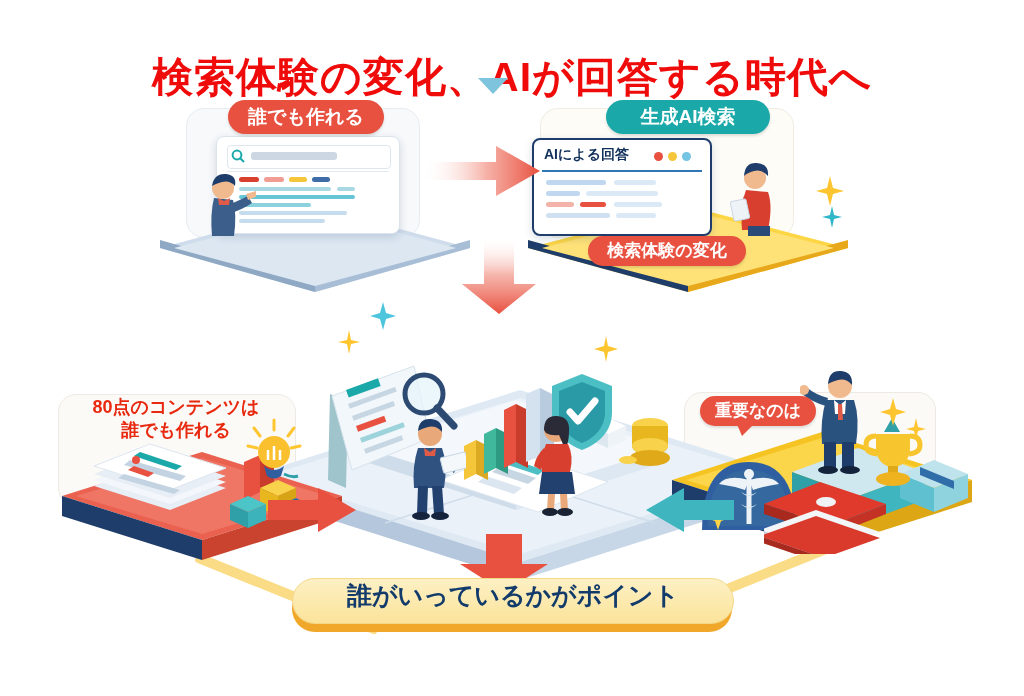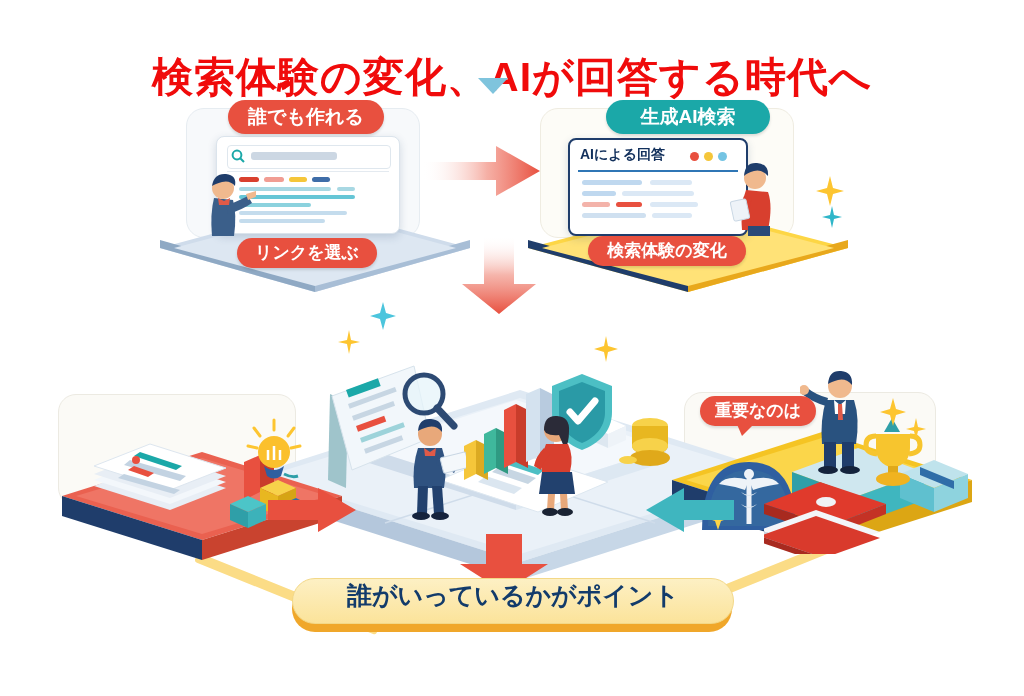--- a/index.html
+++ b/index.html
@@ -133,23 +133,20 @@
     <circle cx="27" cy="16" r="11" fill="#f0b98e"></circle>
     <path d="M16 14 q2 -13 14 -12 q11 1 9 12 q-5 -6 -13 -4 q-7 2 -10 4 z" fill="#1f3d6b"></path>
     <path d="M50 22 l10 -3 l2 5 l-10 4 z" fill="#f0b98e"></path>
     <path d="M22 26 l6 3 l6 -3 l-1 7 l-10 0 z" fill="#e05a48"></path>
   </svg>
 
   <div class="pill" style="left:228px;top:100px;width:156px;height:34px;background:#e8503f;font-size:19px;">
     <span>誰でも作れる</span>
   </div>
 
-  <div class="pill" style="left:237px;top:238px;width:140px;height:30px;background:#e8503f;font-size:17px;">
-    <span>リンクを選ぶ</span>
-  </div>
 
   <svg class="arrow" style="left:422px;top:140px;" width="122" height="62">
     <defs>
       <linearGradient id="gR" x1="0" y1="0" x2="1" y2="0">
         <stop offset="0%" stop-color="#ffffff" stop-opacity="0"></stop>
         <stop offset="55%" stop-color="#f4a296" stop-opacity=".85"></stop>
         <stop offset="100%" stop-color="#e8503f"></stop>
       </linearGradient>
     </defs>
     <polygon points="0,22 74,22 74,6 118,31 74,56 74,40 0,40" fill="url(#gR)"></polygon>
@@ -157,21 +154,21 @@
 
   <div class="card creamy" style="left:540px;top:108px;width:252px;height:128px;"></div>
 
   <svg class="platform" style="left:528px;top:206px;" width="320" height="86">
     <polygon points="160,0 320,42 160,86 0,42" fill="#fdd645"></polygon>
     <polygon points="0,42 160,86 160,78 0,34" fill="#1f3d6b"></polygon>
     <polygon points="320,42 160,86 160,78 320,34" fill="#e8a81c"></polygon>
     <polygon points="160,4 306,42 160,80 14,42" fill="#ffe277"></polygon>
   </svg>
 
-  <div class="screen" style="left:568px;top:138px;width:176px;height:94px;border:2px solid #1f3d6b;">
+  <div class="screen" style="left:532px;top:138px;width:176px;height:94px;border:2px solid #1f3d6b;">
     <div style="position:absolute;left:10px;top:6px;font-size:14px;font-weight:bold;color:#12305c;">AIによる回答</div>
     <div style="position:absolute;left:120px;top:12px;width:9px;height:9px;border-radius:50%;background:#e8503f;"></div>
     <div style="position:absolute;left:134px;top:12px;width:9px;height:9px;border-radius:50%;background:#f5c63a;"></div>
     <div style="position:absolute;left:148px;top:12px;width:9px;height:9px;border-radius:50%;background:#74c4e3;"></div>
     <div style="position:absolute;left:8px;top:30px;width:160px;height:2px;background:#2f76b5;"></div>
     <div class="bar" style="left:12px;top:40px;width:60px;height:5px;background:#bfd8ef;"></div>
     <div class="bar" style="left:80px;top:40px;width:42px;height:5px;background:#dbe8f5;"></div>
     <div class="bar" style="left:12px;top:51px;width:34px;height:5px;background:#bfd8ef;"></div>
     <div class="bar" style="left:52px;top:51px;width:72px;height:5px;background:#dbe8f5;"></div>
     <div class="bar" style="left:12px;top:62px;width:28px;height:5px;background:#f3b3aa;"></div>
@@ -358,20 +355,24 @@
     <line x1="10" y1="10" x2="16" y2="18" stroke="#fdc530" stroke-width="3" stroke-linecap="round"></line>
     <line x1="50" y1="10" x2="44" y2="18" stroke="#fdc530" stroke-width="3" stroke-linecap="round"></line>
     <line x1="4" y1="28" x2="13" y2="30" stroke="#fdc530" stroke-width="3" stroke-linecap="round"></line>
     <line x1="56" y1="28" x2="47" y2="30" stroke="#fdc530" stroke-width="3" stroke-linecap="round"></line>
     <circle cx="30" cy="34" r="16" fill="#fbc02d"></circle>
     <path d="M24 32 v10 m6 -14 v14 m6 -10 v10" stroke="#ffffff" stroke-width="2.5" fill="none"></path>
     <path d="M20 48 q10 8 20 0 l-3 10 q-7 5 -14 0 z" fill="#2f5fa0"></path>
     <path d="M40 56 q8 4 14 2" stroke="#2f9fa8" stroke-width="3" fill="none"></path>
   </svg>
 
+  <div class="lbl" style="left:74px;top:396px;width:204px;text-align:center;color:#e8290f;font-size:18px;line-height:1.3;">
+    <div>80点のコンテンツは</div>
+    <div>誰でも作れる</div>
+  </div>
 
   <svg class="arrow" style="left:268px;top:486px;" width="90" height="48">
     <polygon points="0,14 50,14 50,2 88,24 50,46 50,34 0,34" fill="#e8503f"></polygon>
   </svg>
 
   <div class="card" style="left:684px;top:392px;width:250px;height:104px;"></div>
 
   <svg class="platform" style="left:672px;top:432px;" width="300" height="136">
     <polygon points="150,0 300,48 150,96 0,48" fill="#f5c423"></polygon>
     <polygon points="0,48 150,96 150,118 0,70" fill="#1f3d6b"></polygon>

